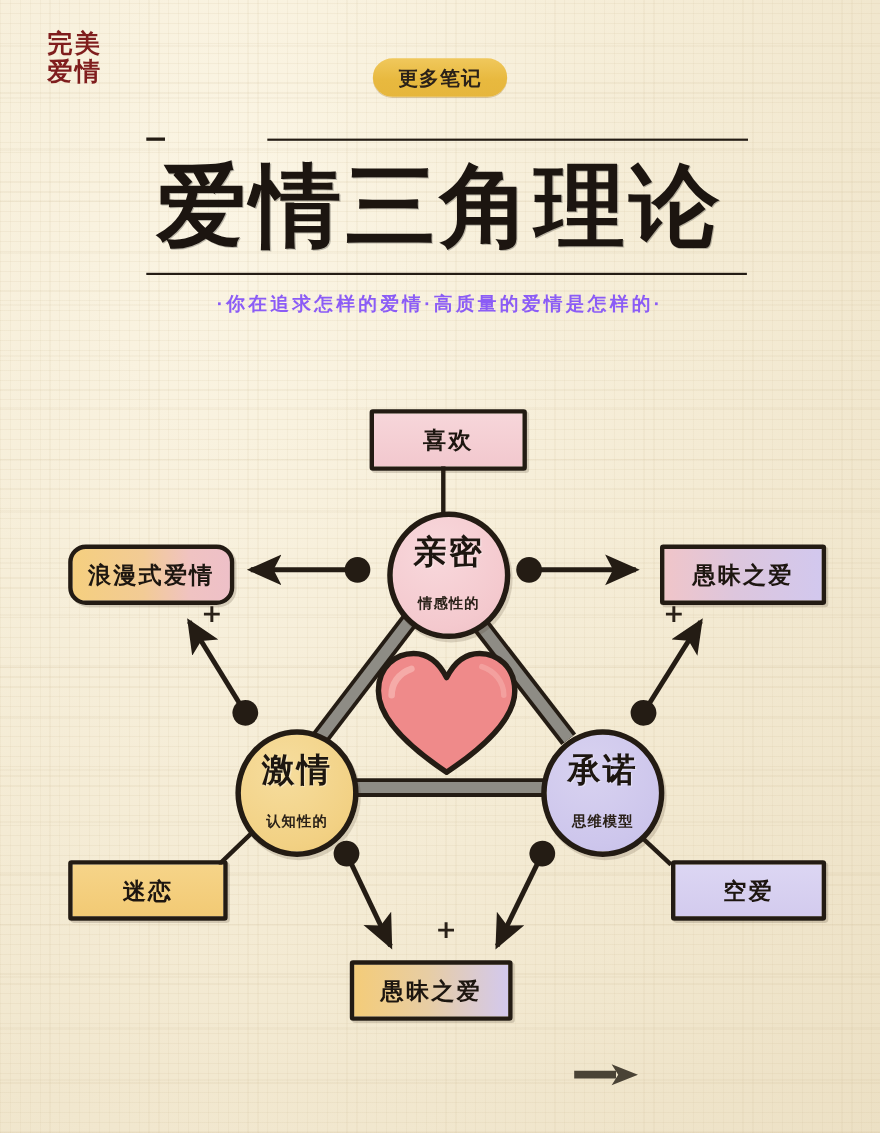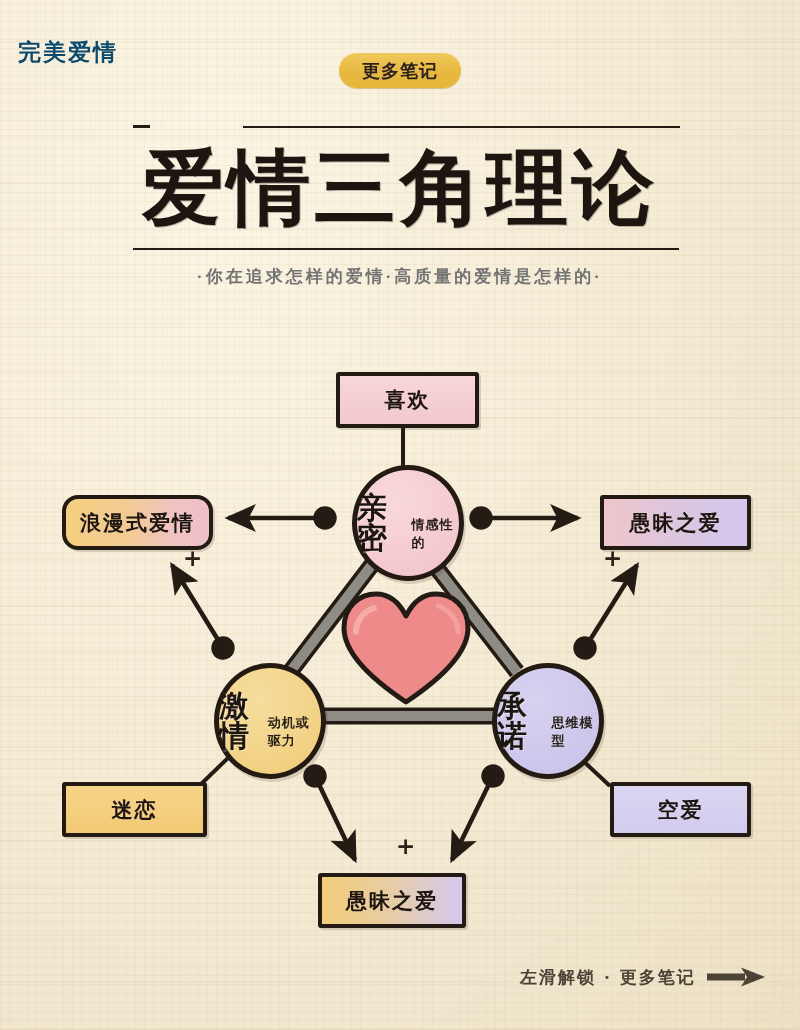--- a/index.html
+++ b/index.html
@@ -46,40 +46,40 @@
     display:flex;align-items:center;justify-content:center;
     font-family:"DejaVu Serif","Liberation Serif",serif;
     font-weight:bold;font-size:82px;line-height:1;color:#1c1510;
     letter-spacing:4px;
     text-shadow:1px 1px 0 rgba(0,0,0,.25);
     z-index:5;
   }
   #subtitle{
     position:absolute;left:0;right:0;top:262px;height:28px;
     display:flex;align-items:center;justify-content:center;
-    font-size:17px;color:#737373;letter-spacing:3px;font-weight:600;
+    font-size:17px;color:#8b5cf6;letter-spacing:3px;font-weight:600;
     z-index:5;
   }
 
   
   .box{
     position:absolute;
     border:4px solid #231b13;
     border-radius:3px;
     display:flex;align-items:center;justify-content:center;
     font-size:21px;font-weight:bold;color:#1d1610;letter-spacing:2px;
     box-shadow:2px 2px 0 rgba(60,45,25,.18);
     z-index:6;
     font-family:Liberation Serif, serif;
   }
   .node{
     position:absolute;
     border:5px solid #231b13;
     border-radius:50%;
-    display:flex;flex-direction:row;align-items:center;justify-content:center;
+    display:flex;flex-direction:column;align-items:center;justify-content:center;
     z-index:7;
     box-shadow:2px 3px 0 rgba(60,45,25,.16);
   }
   .node .t{font-size:30px;font-weight:bold;color:#1d1610;line-height:1;letter-spacing:2px;
     text-shadow:1px 1px 0 rgba(255,255,255,.35);}
   .node .s{font-size:13px;font-weight:bold;color:#2a2118;margin-top:22px;letter-spacing:1px;}
 
   #n-intimacy{left:352px;top:465px;width:102px;height:106px;
     background:radial-gradient(circle at 38% 30%,#f8d8dc 0%,#f4c9ce 70%,#eebfc5 100%);}
   #n-passion{left:214px;top:663px;width:102px;height:106px;
@@ -97,23 +97,23 @@
     background:linear-gradient(180deg,#f6d489 0%,#f2ca74 100%);}
   #b-empty{left:610px;top:782px;width:133px;height:47px;
     background:linear-gradient(180deg,#dcd6f3 0%,#d3cbee 100%);}
   #b-fatuous{left:318px;top:873px;width:140px;height:47px;
     background:linear-gradient(90deg,#f4cc79 0%,#e7cda4 48%,#d3c9ee 100%);}
 
   
   #heart{position:absolute;left:338px;top:588px;width:136px;height:118px;z-index:6;}
   #heart-label{
     position:absolute;left:0;top:0;width:136px;height:118px;
-    display:flex;flex-direction:row;align-items:center;justify-content:center;
+    display:flex;flex-direction:column;align-items:center;justify-content:center;
     z-index:3;pointer-events:none;
-    font-size:23px;font-weight:bold;color:#0c4a6e;line-height:1.12;letter-spacing:2px;
+    font-size:23px;font-weight:bold;color:#7f1d1d;line-height:1.12;letter-spacing:2px;
     padding-bottom:12px;box-sizing:border-box;
   }
 
   
   #footer{
     position:absolute;left:520px;top:962px;height:30px;
     display:flex;align-items:center;gap:9px;z-index:6;
   }
   #footer .txt{
     font-family:"DejaVu Serif","Liberation Serif",serif;
@@ -189,37 +189,36 @@
   <span>完美</span>
   <span>爱情</span>
 </div>
 
 <div class="node" id="n-intimacy">
   <span class="t">亲密</span>
   <span class="s">情感性的</span>
 </div>
 <div class="node" id="n-passion">
   <span class="t">激情</span>
-  <span class="s">动机或驱力</span>
+  <span class="s">认知性的</span>
 </div>
 <div class="node" id="n-commit">
   <span class="t">承诺</span>
   <span class="s">思维模型</span>
 </div>
 
 <div class="box" id="b-like">喜欢</div>
 <div class="box" id="b-romantic">浪漫式爱情</div>
 <div class="box" id="b-companion">愚昧之爱</div>
 <div class="box" id="b-infatuation">迷恋</div>
 <div class="box" id="b-empty">空爱</div>
 <div class="box" id="b-fatuous">愚昧之爱</div>
 
 <div class="plus" style="left:183px;top:545px;">+</div>
 <div class="plus" style="left:603px;top:545px;">+</div>
 <div class="plus" style="left:396px;top:833px;">+</div>
 
 <div id="footer">
-  <span class="txt">左滑解锁 · 更多笔记</span>
   <svg width="62" height="22" viewBox="0 0 62 22">
     <path d="M2 11 L40 11" stroke="#4a4336" stroke-width="7" stroke-linecap="butt"></path>
     <path d="M36 1.5 L60 11 L36 20.5 L42 11 Z" fill="#4a4336"></path>
   </svg>
 </div>
 
 </body></html>

